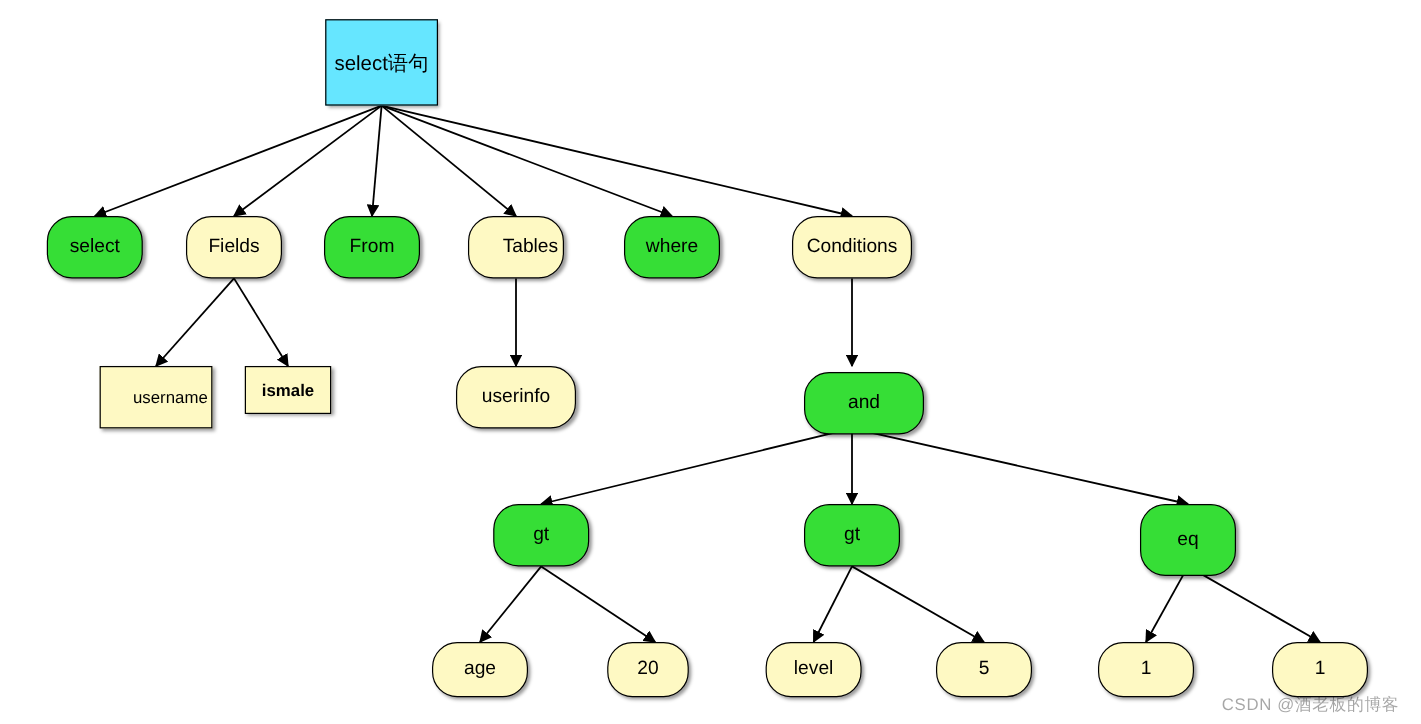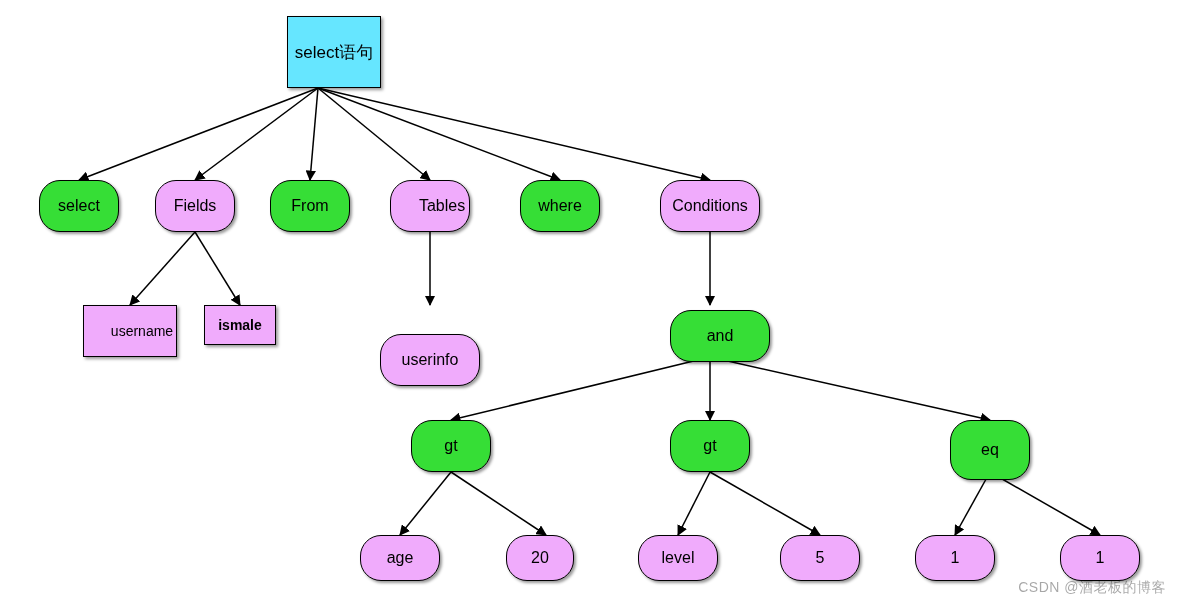--- a/index.html
+++ b/index.html
@@ -25,21 +25,21 @@
     display: flex;
     align-items: center;
     justify-content: center;
     text-align: center;
     border: 1px solid #000;
     box-shadow: 2px 2px 3px rgba(0,0,0,0.4);
     white-space: nowrap;
   }
   .cyan  { background: #66e6ff; }
   .green { background: #36de36; }
-  .gray  { background: #f0abfc; }
+  .gray  { background: #fef9c3; }
   .big   { font-size: 17px; }
   .med   { font-size: 16px; border-radius: 21px; }
   .sm    { font-size: 14px; }
   .watermark {
     position: absolute;
     right: 18px;
     bottom: 6px;
     font-size: 14px;
     color: rgba(0,0,0,0.35);
     letter-spacing: 0.5px;
@@ -77,32 +77,32 @@
   <line x1="451" y1="472" x2="400" y2="535" stroke="#000" stroke-width="1.5" marker-end="url(#arrow)"></line>
   <line x1="451" y1="472" x2="546" y2="535" stroke="#000" stroke-width="1.5" marker-end="url(#arrow)"></line>
 
   <line x1="710" y1="472" x2="678" y2="535" stroke="#000" stroke-width="1.5" marker-end="url(#arrow)"></line>
   <line x1="710" y1="472" x2="820" y2="535" stroke="#000" stroke-width="1.5" marker-end="url(#arrow)"></line>
 
   <line x1="990" y1="472" x2="955" y2="535" stroke="#000" stroke-width="1.5" marker-end="url(#arrow)"></line>
   <line x1="990" y1="472" x2="1100" y2="535" stroke="#000" stroke-width="1.5" marker-end="url(#arrow)"></line>
 </svg>
 
-<div class="node cyan big" style="left:271px; top:16px; width:94px; height:72px;margin-left:16px;">select语句</div>
+<div class="node cyan big" style="left:271px; top:16px; width:94px; height:72px;">select语句</div>
 
 <div class="node green med" style="left:39px;  top:180px; width:80px; height:52px;">select</div>
 <div class="node gray med" style="left:155px; top:180px; width:80px; height:52px;">Fields</div>
 <div class="node green med" style="left:270px; top:180px; width:80px; height:52px;">From</div>
 <div class="node gray med" style="left:390px; top:180px; width:80px; height:52px;padding-left:24px;">Tables</div>
 <div class="node green med" style="left:520px; top:180px; width:80px; height:52px;">where</div>
 <div class="node gray med" style="left:660px; top:180px; width:100px; height:52px;text-align:center;">Conditions</div>
 
 <div class="node gray sm" style="left:83px;  top:305px; width:94px; height:52px;padding-left:24px;">username</div>
 <div class="node gray sm" style="left:204px; top:305px; width:72px; height:40px;font-weight:bold;">ismale</div>
-<div class="node gray med" style="left:380px; top:305px; width:100px; height:52px;margin-top:29px;">userinfo</div>
+<div class="node gray med" style="left:380px; top:305px; width:100px; height:52px;">userinfo</div>
 <div class="node green med" style="left:670px; top:310px; width:100px; height:52px;">and</div>
 
 <div class="node green med" style="left:411px; top:420px; width:80px; height:52px;">gt</div>
 <div class="node green med" style="left:670px; top:420px; width:80px; height:52px;">gt</div>
 <div class="node green med" style="left:950px; top:420px; width:80px; height:60px;">eq</div>
 
 <div class="node gray med" style="left:360px; top:535px; width:80px; height:46px;">age</div>
 <div class="node gray med" style="left:506px; top:535px; width:68px; height:46px;">20</div>
 <div class="node gray med" style="left:638px; top:535px; width:80px; height:46px;">level</div>
 <div class="node gray med" style="left:780px; top:535px; width:80px; height:46px;">5</div>

